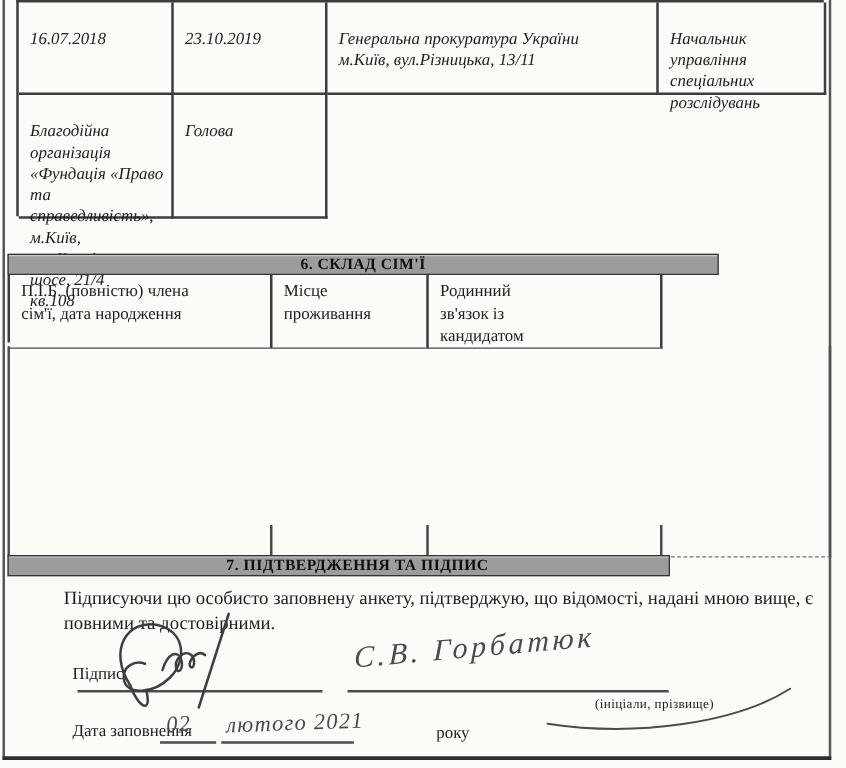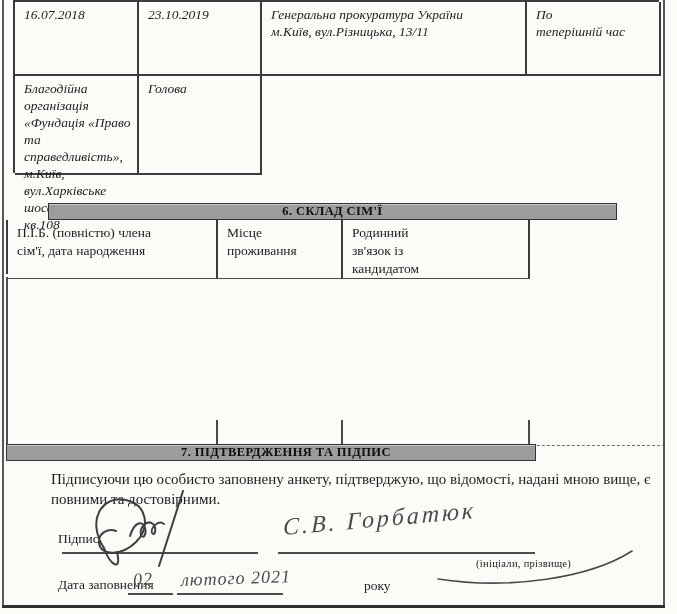--- a/index.html
+++ b/index.html
@@ -32,37 +32,37 @@
     grid-template-rows:74px 99px;
     border-top:2px solid var(--line);
     border-left:2px solid var(--line);
   }
   .ec{
     border-right:2px solid var(--line);
     border-bottom:2px solid var(--line);
     font-style:italic;
     font-size:13.5px;
     line-height:17px;
-    padding:4px 6px 0 9px;
+    padding:20px 6px 0 9px;
     white-space:pre-line;
   }
   
   .bar{
     background:var(--section-bar);
     border:1px solid #333;
     box-shadow:inset 0 1px 0 #c8c8c8;
     text-align:center;
     font-weight:bold;
     font-size:12.5px;
     line-height:15px;
     height:17px;
     color:#0e0e0e;
     letter-spacing:.4px;
   }
-  .bar6{left:6px; top:203px; width:569px;margin-left:42px;}
+  .bar6{left:6px; top:203px; width:569px;}
   .bar7{left:6px; top:444px; width:530px;padding-left:30px;}
 
   
   .fam-header{
     left:6px; top:220px; width:659px; height:54px;
     display:grid;
     grid-template-columns:210px 125px 187px 137px;
     border-left:2px solid var(--line);
   }
   .fc{
@@ -117,37 +117,39 @@
     transform:rotate(-4deg);
   }
   .date-month{
     left:181px; top:568px;
     font-size:18px; letter-spacing:1px;
     transform:rotate(-2deg);
     white-space:nowrap;
   }
   .uline-day  {left:128px; top:593px; width:45px;}
   .uline-month{left:177px; top:593px; width:106px;}
-  .date-suffix{left:316px; top:578px;font-family:Liberation Serif, serif;}
+  .date-suffix{left:301px; top:578px;font-family:Liberation Serif, serif;}
   svg{display:block;}
 </style>
 </head>
 <body>
 
 <div class="abs pb-left"></div>
 <div class="abs pb-right"></div>
 <div class="abs pb-bottom"></div>
 
 <div class="abs emp-table">
   <div class="ec">16.07.2018</div>
   <div class="ec">23.10.2019</div>
   <div class="ec">Генеральна прокуратура України
 м.Київ, вул.Різницька, 13/11</div>
-  <div class="ec">По
-теперішній час</div>
+  <div class="ec">Начальник
+управління
+спеціальних
+розслідувань</div>
   <div class="ec">Благодійна організація
 «Фундація «Право та
 справедливість»,
 м.Київ, вул.Харківське шосе, 21/4
 кв.108</div>
   <div class="ec">Голова</div>
 </div>
 
 <div class="abs bar bar6">
   <span>6. СКЛАД СІМ'Ї</span>

